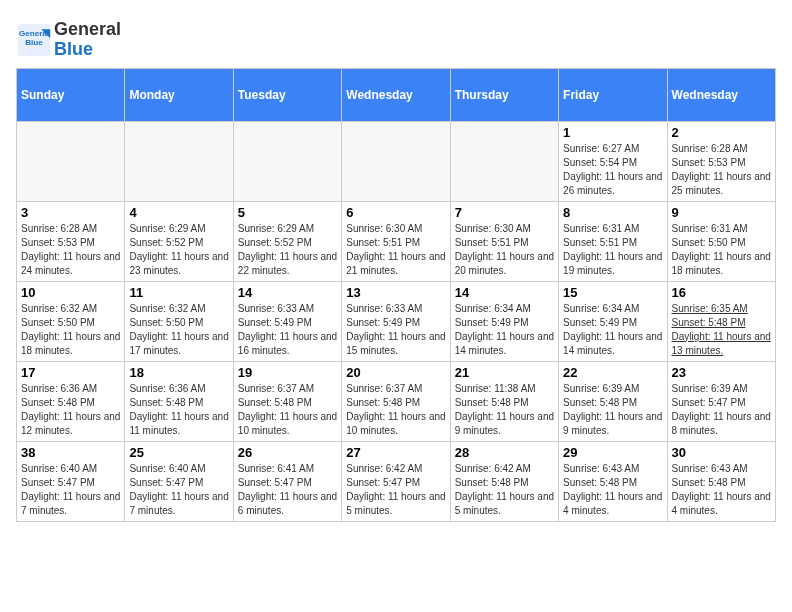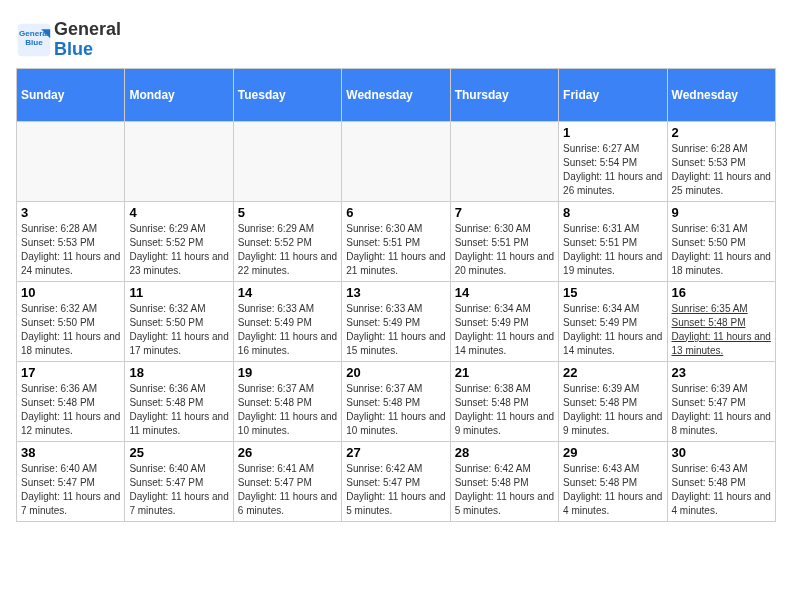--- a/index.html
+++ b/index.html
@@ -246,21 +246,21 @@
 Daylight: 11 hours and 10 minutes.</div>
         </td>
         <td>
           <span class="day-num">20</span>
           <div class="day-info" style="white-space: pre-line;">Sunrise: 6:37 AM
 Sunset: 5:48 PM
 Daylight: 11 hours and 10 minutes.</div>
         </td>
         <td>
           <span class="day-num">21</span>
-          <div class="day-info" style="white-space: pre-line;">Sunrise: 6:38 AM
+          <div class="day-info" style="white-space: pre-line;">Sunrise: 11:38 AM
 Sunset: 5:48 PM
 Daylight: 11 hours and 9 minutes.</div>
         </td>
         <td>
           <span class="day-num">22</span>
           <div class="day-info" style="white-space: pre-line;">Sunrise: 6:39 AM
 Sunset: 5:48 PM
 Daylight: 11 hours and 9 minutes.</div>
         </td>
         <td>

